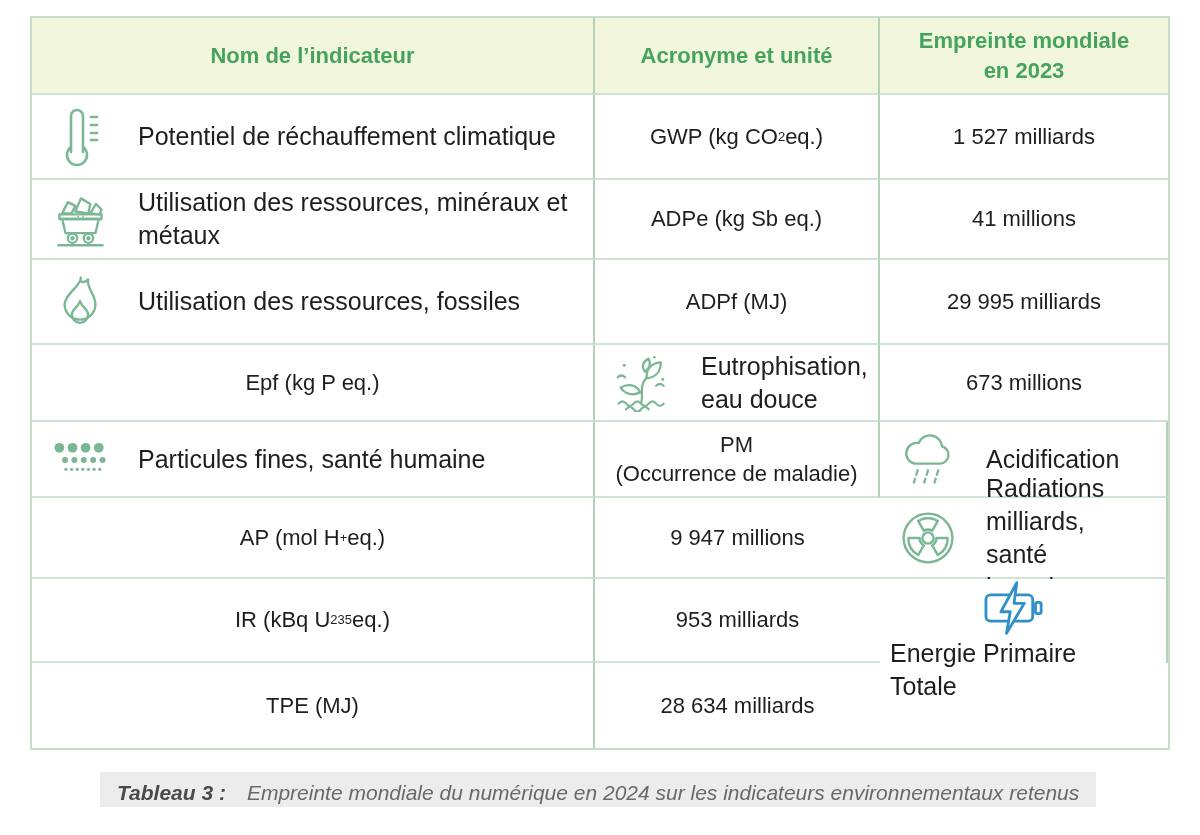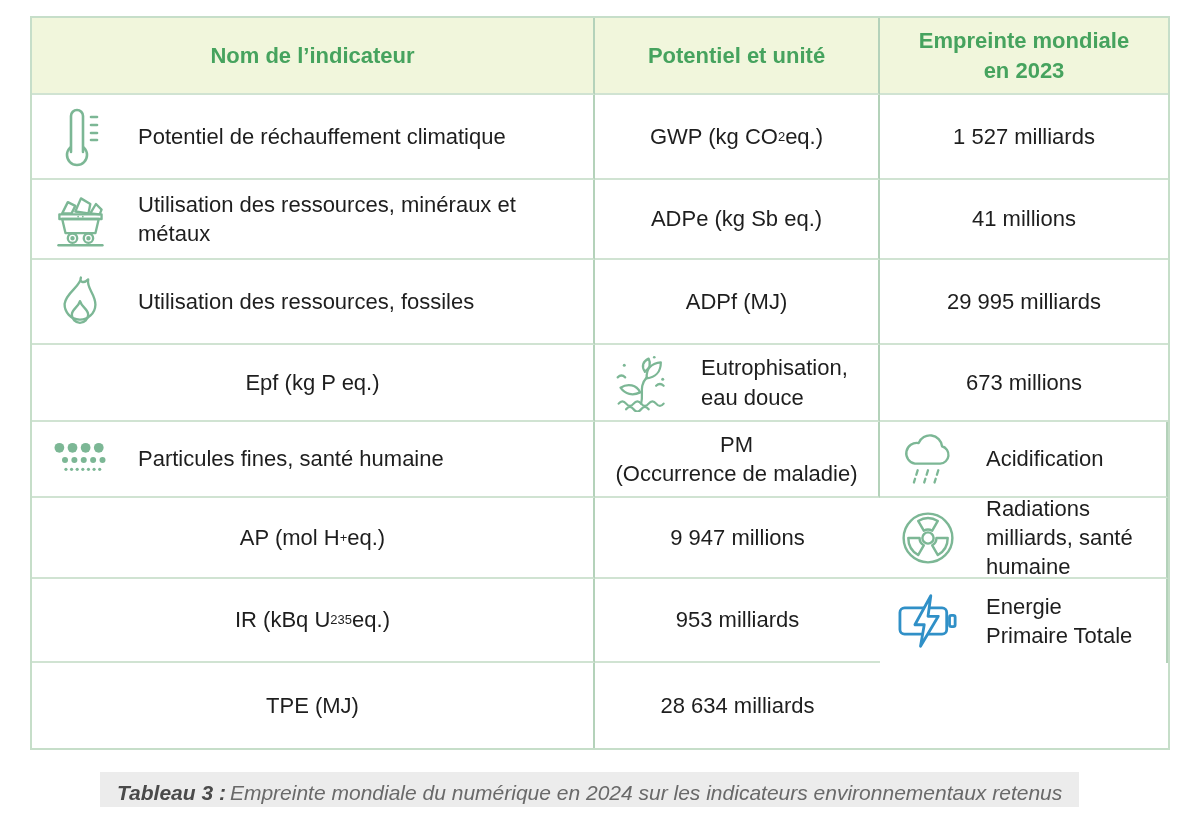--- a/index.html
+++ b/index.html
@@ -11,48 +11,48 @@
     position:absolute;left:30px;top:16px;width:1140px;box-sizing:border-box;
     display:grid;grid-template-columns:563px 285px 288px;
     border:2px solid #c6dec9;background:#ffffff;
   }
   .cell{
     box-sizing:border-box;display:flex;align-items:center;justify-content:center;
     border-bottom:2px solid #d0e3d2;text-align:center;
     font-size:22px;line-height:1.32;background:#ffffff;
   }
   .cell.b-r{border-right:2px solid #b4d2ba;}
-  .tbl > .cell:nth-last-child(-n+3){border-bottom:none;}
+  .tbl > .cell:nth-last-child(-n+3){border-bottom:none;flex-direction:column;}
   .hcell{
     background:#f1f6dc;color:#46a35e;font-weight:bold;font-size:22px;line-height:1.35;
     padding:6px 28px;
   }
-  .c-name{justify-content:flex-start;text-align:left;font-size:22px;padding-right:18px;}
+  .c-name{justify-content:flex-start;text-align:left;font-size:25px;padding-right:18px;}
   .ic{
     width:96px;min-width:96px;height:64px;display:flex;align-items:center;justify-content:center;
   }
   .ic svg{display:block;}
   .nm{display:block;padding-left:10px;}
   .c-acr sub,.c-val sub{font-size:13px;}
   .c-acr sup{font-size:13px;}
   .caption{
     position:absolute;left:100px;top:772px;background:#ececec;
     padding:9px 17px 10px 17px;font-size:21px;font-style:italic;color:#696969;
     white-space:nowrap;
   }
-  .caption b{color:#4a4a4a;font-weight:bold;margin-right:4px;}
+  .caption b{color:#4a4a4a;font-weight:bold;margin-right:21px;}
 </style>
 </head>
 <body>
 
 <div class="page">
 
   <div class="tbl" id="tbl" style="grid-template-rows: 77px 85px 80px 85px 77px 76px 81px 84px 85px;">
     <div class="cell hcell b-r">Nom de l’indicateur</div>
-    <div class="cell hcell b-r">Potentiel et unité</div>
+    <div class="cell hcell b-r">Acronyme et unité</div>
     <div class="cell hcell">Empreinte mondiale en 2023</div>
 
     <div class="cell c-name b-r">
       <span class="ic">
           <svg width="52" height="62" viewBox="0 0 52 62" fill="none" stroke="#7cb795" stroke-width="2.6" stroke-linecap="round" stroke-linejoin="round">
       <circle cx="23" cy="49" r="10"></circle>
       <path d="M17,46 V10 a6,6 0 0 1 12,0 V46" fill="#ffffff"></path>
       <line x1="37" y1="11" x2="43" y2="11"></line>
             <line x1="37" y1="19" x2="43" y2="19"></line>
       <line x1="37" y1="27" x2="43" y2="27"></line>

